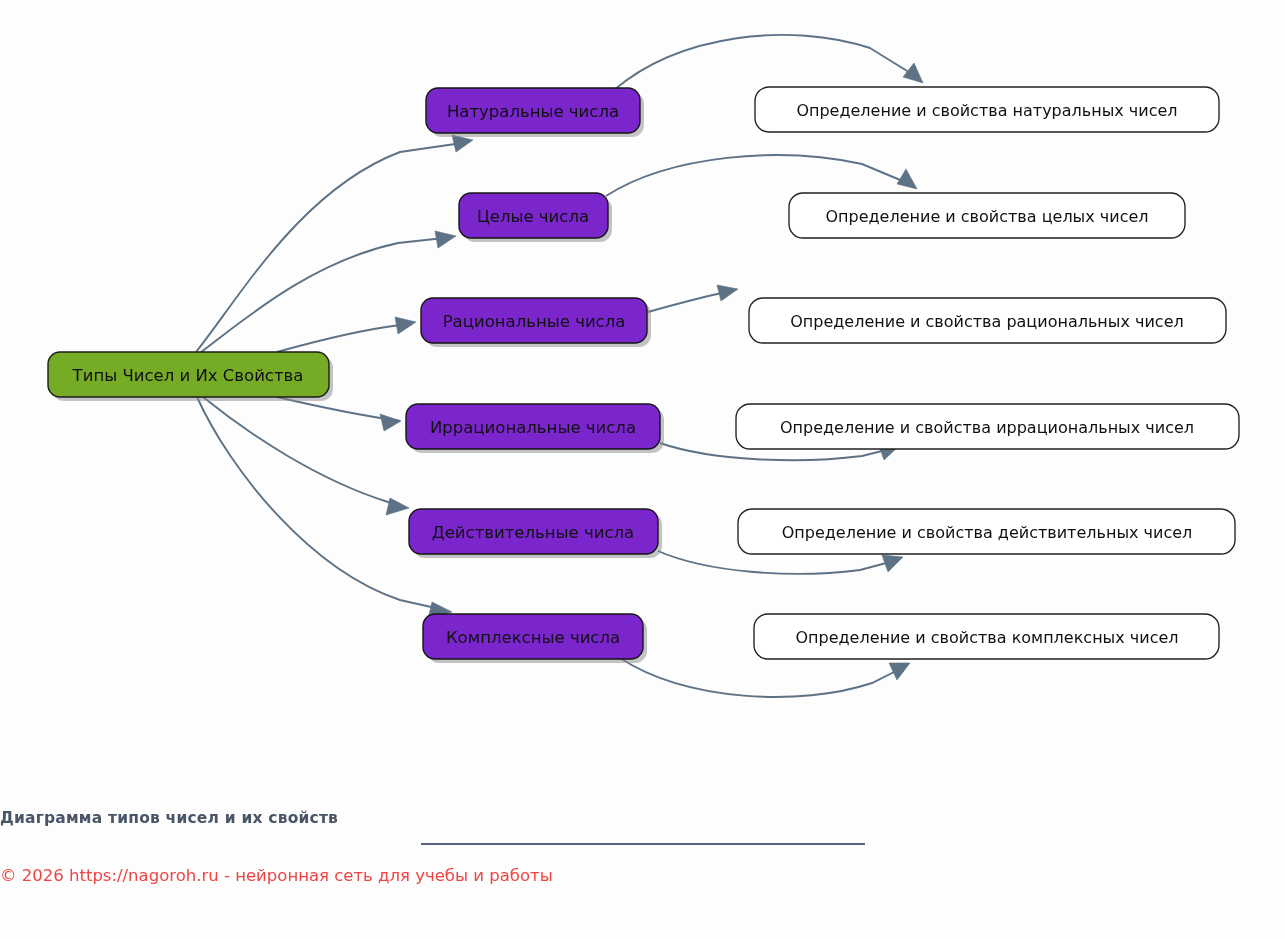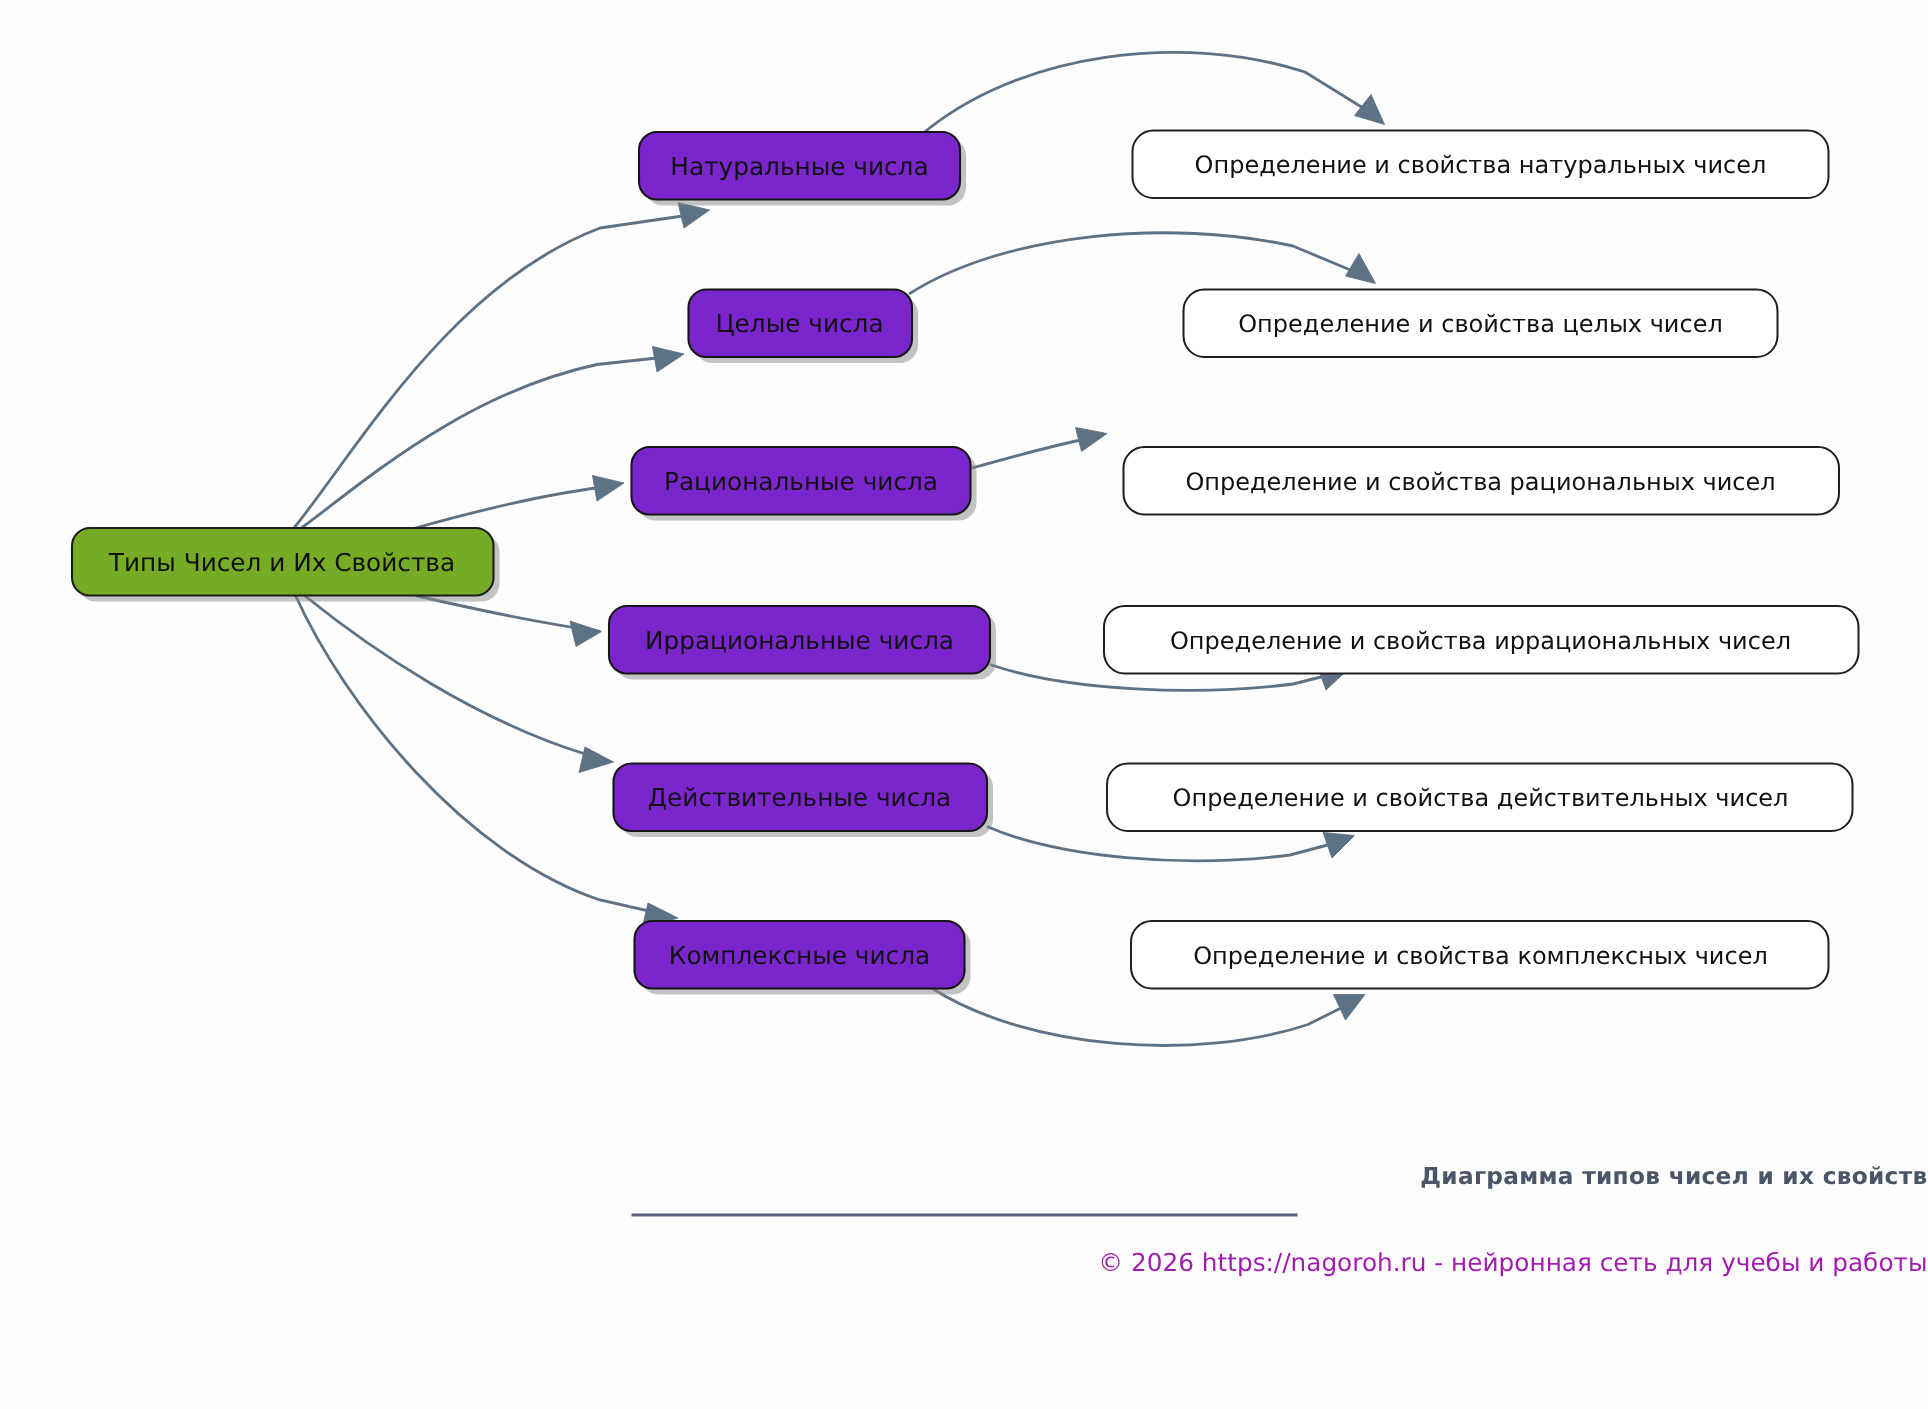--- a/index.html
+++ b/index.html
@@ -68,42 +68,42 @@
   .node-label-leaf {
     font-family: "DejaVu Sans", sans-serif;
     font-size: 16px;
     fill: #111111;
     dominant-baseline: middle;
     text-anchor: middle;
   }
   .footer-block {
     position: absolute;
     left: 0;
-    top: 775px;
+    top: 809px;
     width: 1285px;
-    text-align: right;
+    text-align: left;
   }
   .footer-title {
     font-family: "DejaVu Sans", sans-serif;
     font-size: 15.5px;
     font-weight: bold;
     color: #4a5568;
     letter-spacing: 0.2px;
   }
   .footer-divider {
     width: 444px;
     height: 0;
     margin: 16px auto 0 auto;
     border-top: 2px solid #5a6480;
   }
   .footer-credit {
     margin-top: 21px;
     font-family: "DejaVu Sans", sans-serif;
     font-size: 16.5px;
-    color: #a21caf;
+    color: #ef4444;
   }
 </style>
 </head>
 <body>
 
 <svg id="diagram-canvas" viewBox="0 0 1285 939" xmlns="http://www.w3.org/2000/svg">
 
   <g>
 
     <g>

